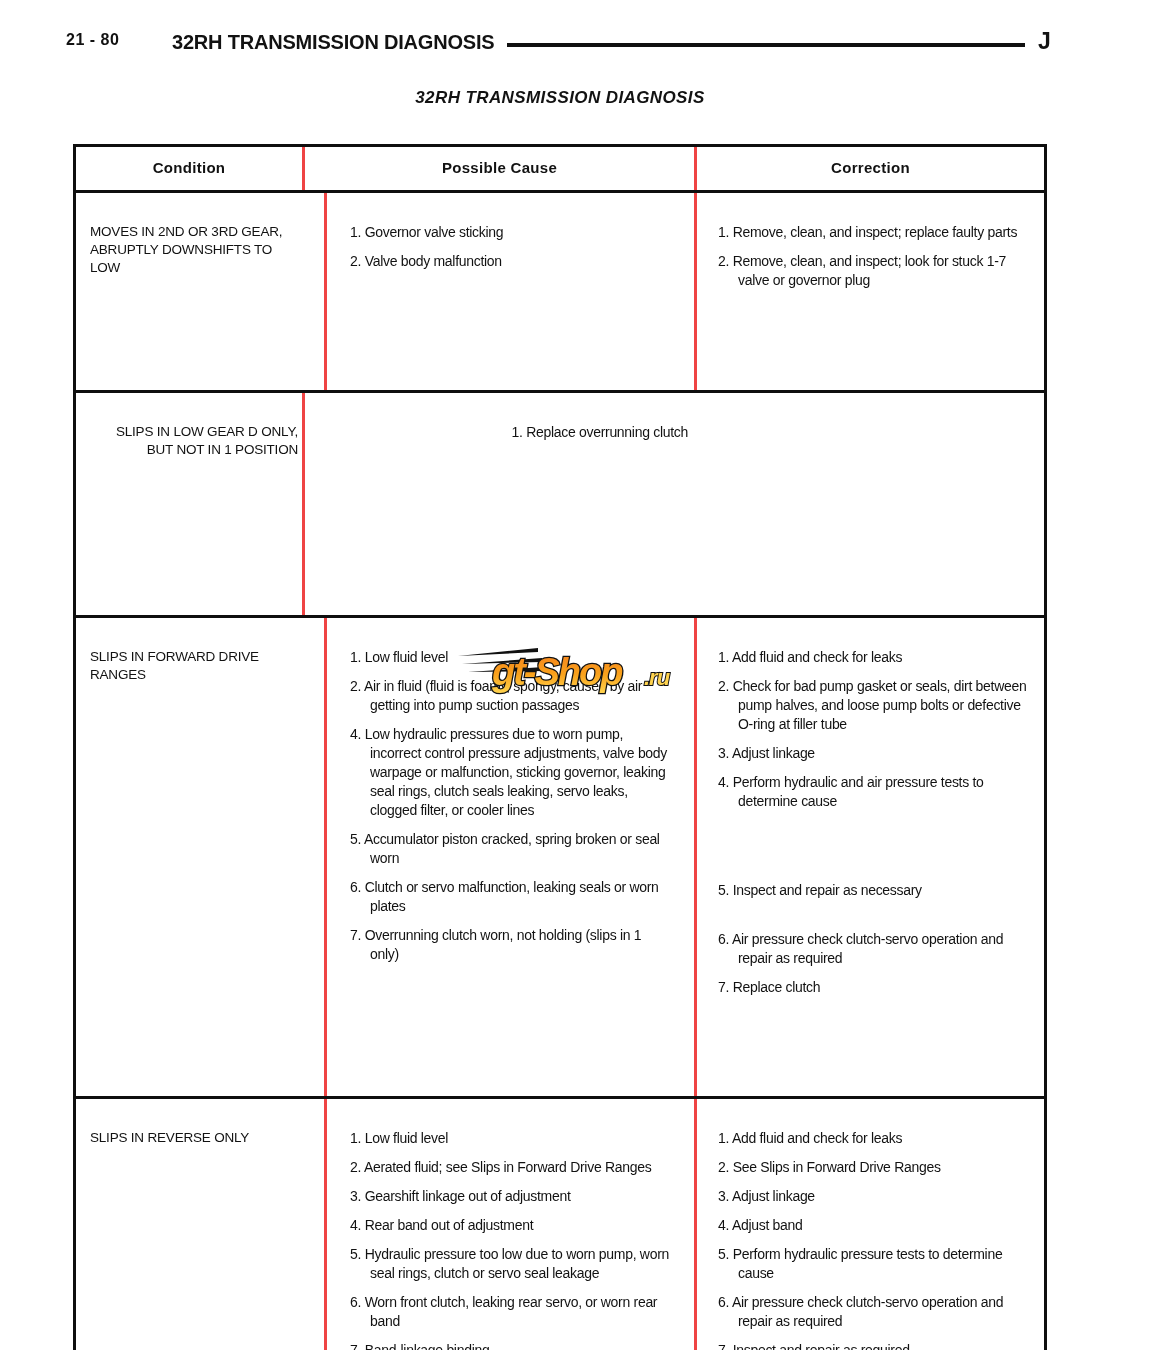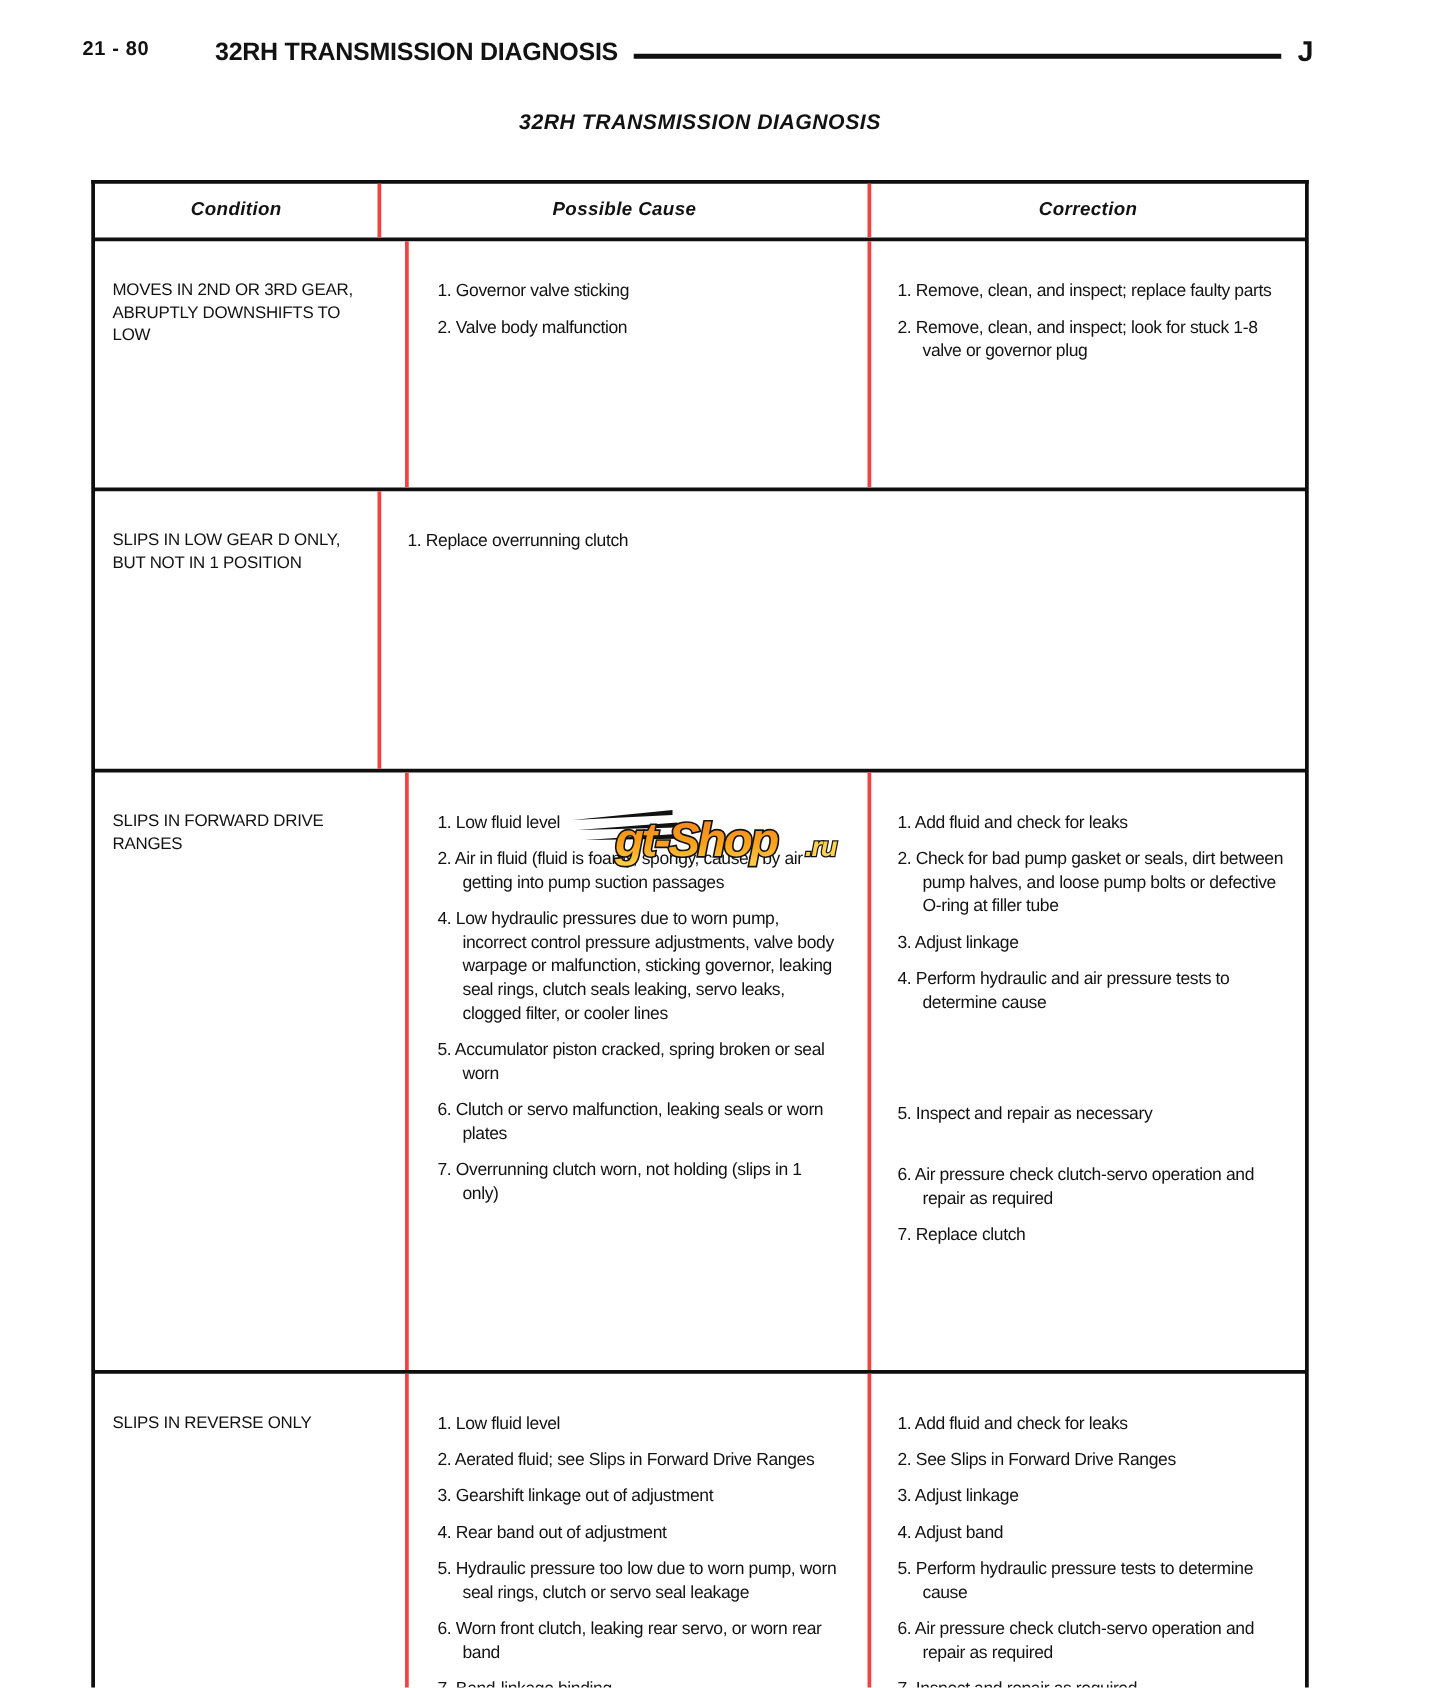--- a/index.html
+++ b/index.html
@@ -27,24 +27,24 @@
     border:3px solid #0f0f0f;border-bottom:0;
     background:#fff;
   }
   .trow{display:grid;grid-template-columns:226px 392px 350px;}
   .trow + .trow{border-top:3px solid #0f0f0f;}
   .cell{box-sizing:border-box;}
   .cell + .cell{border-left:3px solid #ef4444;}
   .hrow{height:43px;}
   .hcell{
     text-align:center;padding-top:12px;
-    font-size:15px;font-weight:bold;letter-spacing:.3px;font-style:italic;
+    font-size:15px;font-weight:bold;letter-spacing:.3px;
   }
   .r1{height:197px;}
-  .r2{height:222px;}
+  .r2{height:222px;text-align:right;}
   .r3{height:478px;}
   .r4{height:300px;}
   .cond{
     padding:30px 4px 0 14px;
     font-size:13.5px;letter-spacing:-.2px;line-height:18px;
   }
   .causes{padding:30px 22px 0 23px;margin-left:22px;}
   .correx{padding:30px 6px 0 21px;}
   .lst{font-size:14px;letter-spacing:-.3px;line-height:19px;}
   .lst .li{margin-bottom:10px;padding-left:20px;text-indent:-20px;}
@@ -69,21 +69,21 @@
   </div>
 
   <div class="trow r1">
     <div class="cell cond">MOVES IN 2ND OR 3RD GEAR, ABRUPTLY DOWNSHIFTS TO LOW</div>
     <div class="cell causes lst">
         <div class="li">1. Governor valve sticking</div>
         <div class="li">2. Valve body malfunction</div>
       </div>
     <div class="cell correx lst">
         <div class="li">1. Remove, clean, and inspect; replace faulty parts</div>
-        <div class="li">2. Remove, clean, and inspect; look for stuck 1-8 valve or governor plug</div>
+        <div class="li">2. Remove, clean, and inspect; look for stuck 1-7 valve or governor plug</div>
       </div>
   </div>
 
   <div class="trow r2">
     <div class="cell cond">SLIPS IN LOW GEAR D ONLY, BUT NOT IN 1 POSITION</div>
     <div class="cell correx lst">
         <div class="li">1. Replace overrunning clutch</div>
       </div>
   </div>
 

